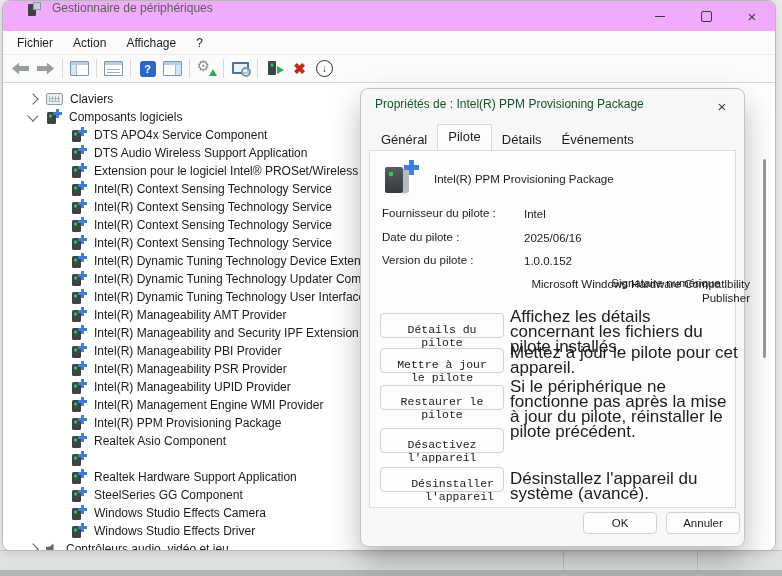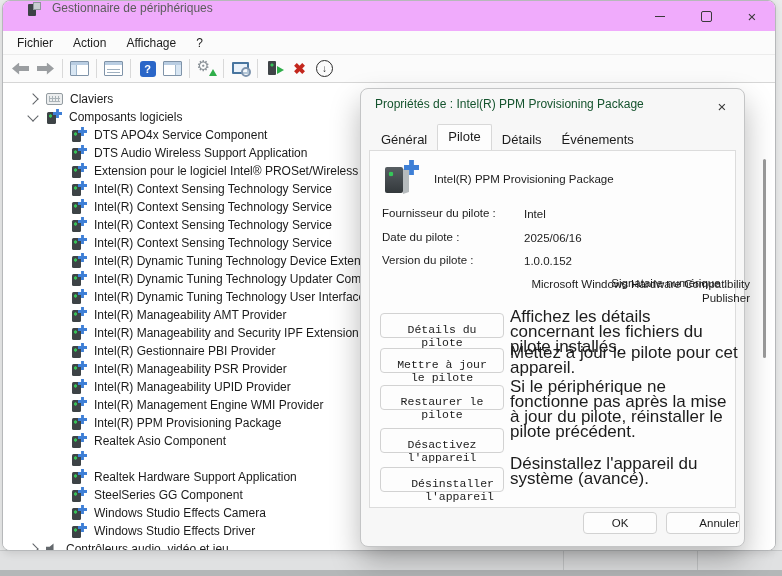--- a/index.html
+++ b/index.html
@@ -110,26 +110,26 @@
 
   .frow{position:absolute;left:12px;right:8px;font-size:11.5px;color:#1c1c1c;}
   .frow.f1{top:56px;}.frow.f2{top:80px;}.frow.f3{top:103px;}.frow.f4{top:126px;text-align:right;}
   .flabel{display:inline-block;width:128px;}
   .fvalue{position:absolute;left:142px;top:0;width:226px;line-height:14px;}
 
   .abtn{position:absolute;left:10px;width:124px;height:25px;background:#fdfdfd;border:1px solid #d2d2d2;border-radius:4px;
     font-family:Liberation Mono, monospace;font-size:11.5px;color:#1c1c1c;padding:9px;}
   .abtn.a1{top:162px;}.abtn.a2{top:197px;}.abtn.a3{top:234px;}.abtn.a4{top:277px;}.abtn.a5{top:316px;text-align:right;}
   .adesc{position:absolute;left:140px;width:228px;font-size:17px;line-height:15px;color:#1c1c1c;}
-  .adesc.a1{top:158px;}.adesc.a2{top:194px;}.adesc.a3{top:228px;}.adesc.a4{top:279px;}.adesc.a5{top:305px;}
+  .adesc.a1{top:158px;}.adesc.a2{top:194px;}.adesc.a3{top:228px;}.adesc.a4{top:279px;}.adesc.a5{top:320px;}
 
   .foot-btn{position:absolute;top:423px;width:74px;height:22px;background:#fdfdfd;border:1px solid #d2d2d2;border-radius:4px;
     font-family:"Liberation Sans",sans-serif;font-size:11.5px;color:#1c1c1c;padding:0;}
   .foot-btn.ok{left:222px;}
-  .foot-btn.cancel{left:305px;text-align:right;}
+  .foot-btn.cancel{left:305px;}
 </style>
 </head>
 <body>
 
 <div class="bg-strip">
   <div class="bg-div" style="left:563px"></div>
   <div class="bg-div" style="left:697px"></div>
 </div>
 <div class="bg-bottom"></div>
 
@@ -251,21 +251,21 @@
         <div class="trow device">
           <span class="t-icon component"></span>
           <span class="t-label">Intel(R) Manageability AMT Provider</span>
         </div>
         <div class="trow device">
           <span class="t-icon component"></span>
           <span class="t-label">Intel(R) Manageability and Security IPF Extension Pa</span>
         </div>
         <div class="trow device">
           <span class="t-icon component"></span>
-          <span class="t-label">Intel(R) Gestionnaire PBI Provider</span>
+          <span class="t-label">Intel(R) Manageability PBI Provider</span>
         </div>
         <div class="trow device">
           <span class="t-icon component"></span>
           <span class="t-label">Intel(R) Manageability PSR Provider</span>
         </div>
         <div class="trow device">
           <span class="t-icon component"></span>
           <span class="t-label">Intel(R) Manageability UPID Provider</span>
         </div>
         <div class="trow device">

